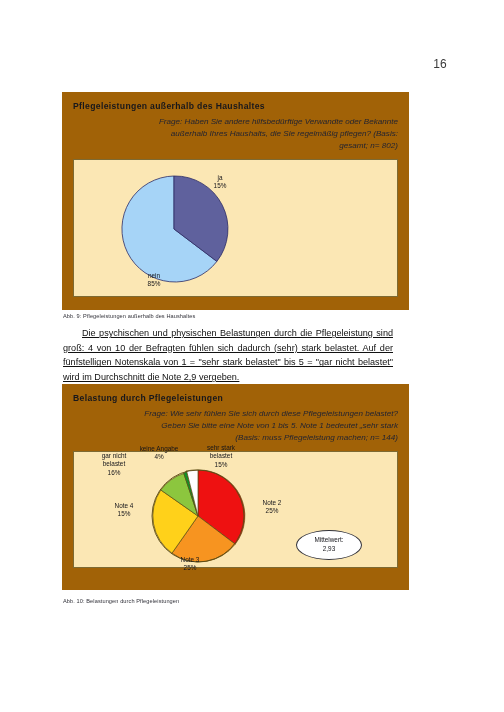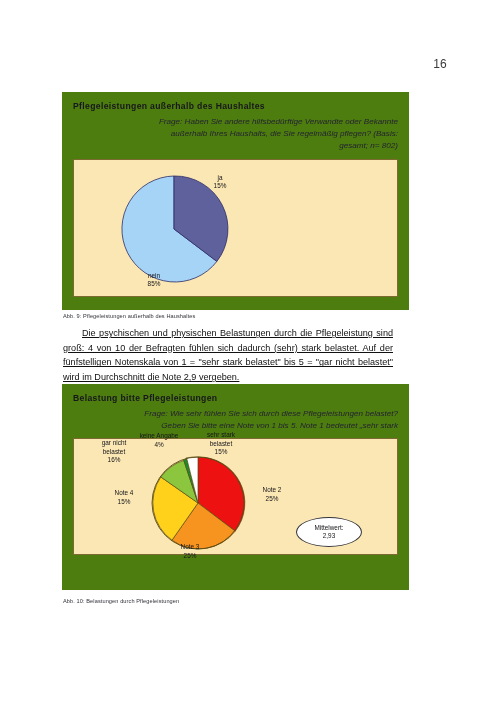--- a/index.html
+++ b/index.html
@@ -27,21 +27,21 @@
     top: 57px;
     right: 57px;
     font-size: 12px;
     color: #3a3a3a;
     letter-spacing: .2px;
   }
 
   
   .figure-block {
     position: absolute;
-    background: #4d7c0f;
+    background: #a16207;
     border: 0;
   }
   .figure-block .hdr-area {
     padding: 9px 11px 6px 11px;
   }
   .fig-title {
     font-size: 8.6px;
     font-weight: bold;
     letter-spacing: .35px;
     color: #17171c;
@@ -153,24 +153,25 @@
 
     </div>
   </div>
 
   <div class="caption" style="left:63px; top:313px;">Abb. 9: Pflegeleistungen außerhalb des Haushaltes</div>
 
   <div class="body-par" style="left:63px; top:326px; width:330px;text-decoration:underline;">Die psychischen und physischen Belastungen durch die Pflegeleistung sind groß: 4 von 10 der Befragten fühlen sich dadurch (sehr) stark belastet. Auf der fünfstelligen Notenskala von 1 = "sehr stark belastet" bis 5 = "gar nicht belastet" wird im Durchschnitt die Note 2,9 vergeben.</div>
 
   <div class="figure-block" style="left:62px; top:384px; width:347px; height:206px;">
     <div class="hdr-area">
-      <div class="fig-title">Belastung bitte Pflegeleistungen</div>
+      <div class="fig-title">Belastung durch Pflegeleistungen</div>
       <div class="fig-sub">
         <span>Frage: Wie sehr fühlen Sie sich durch diese Pflegeleistungen belastet?</span>
         <span>Geben Sie bitte eine Note von 1 bis 5. Note 1 bedeutet „sehr stark</span>
+        <span>(Basis: muss Pflegeleistung machen; n= 144)</span>
       </div>
     </div>
 
     <div class="chart-area" style="height:117px;">
 
       <div class="pie-wrap" style="left:78px; top:18px; width:92px; height:92px;">
         <svg class="pie-svg" width="92" height="92" viewBox="0 0 92 92">
 
           <path d="M 46 46 L 46 0 A 46 46 0 0 1 83.21 74.15 Z" fill="#ee1111" stroke="#5a4a12" stroke-width="0.7"></path>
 

